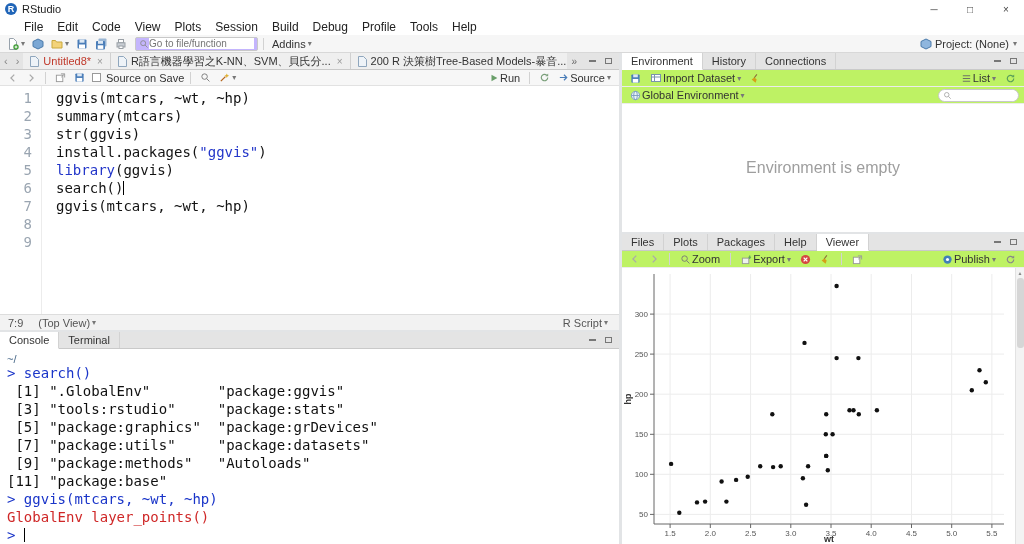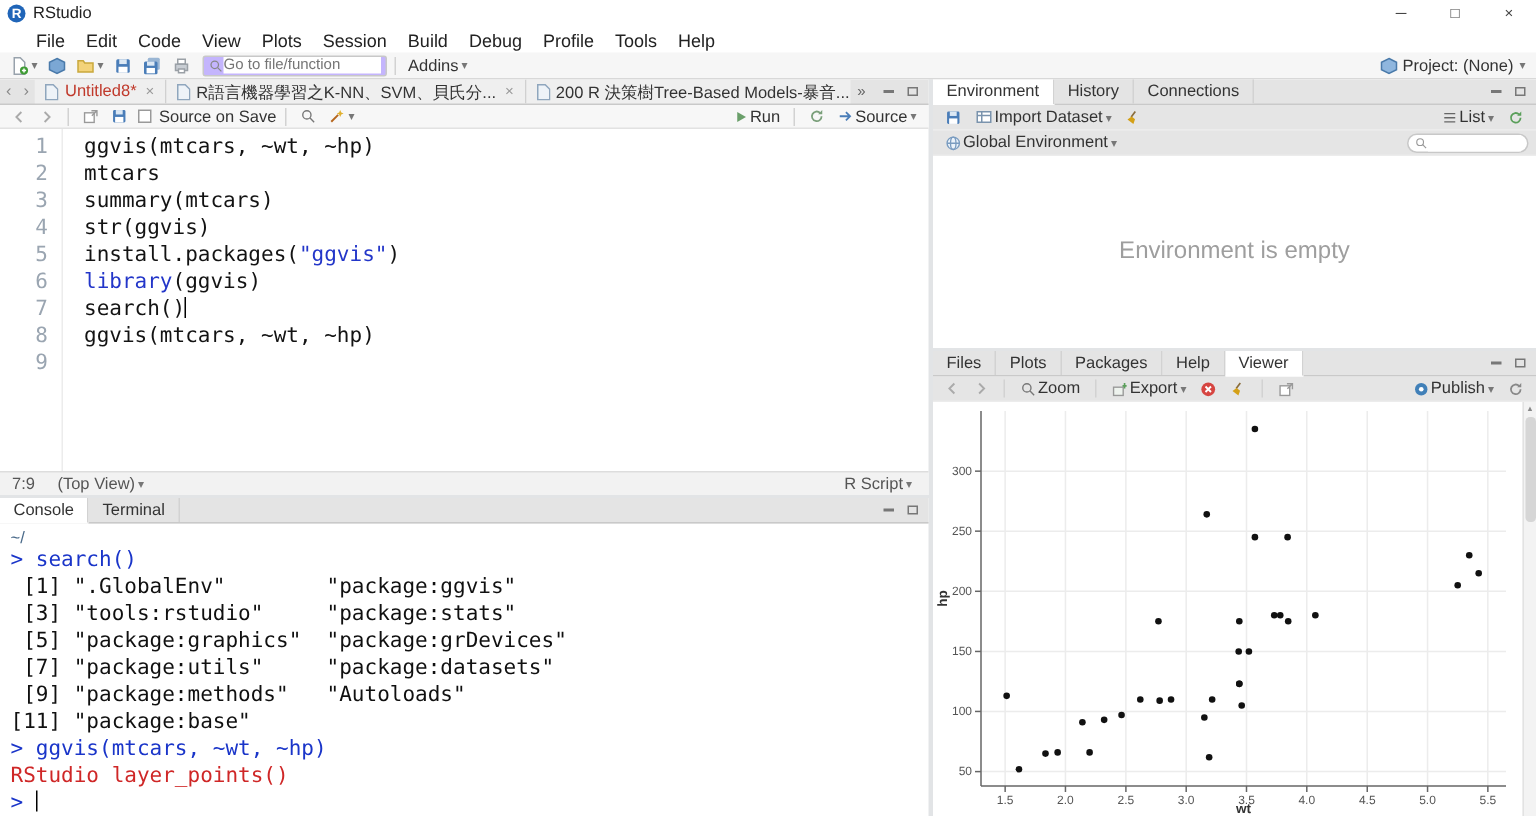--- a/index.html
+++ b/index.html
@@ -79,21 +79,21 @@
   
   .console-body { height:194px; padding:1px 0 0 7px; overflow:hidden;
                   font-family:"DejaVu Sans Mono", monospace; font-size:14px; line-height:18px; }
   .console-path { font-family:"Liberation Sans",sans-serif; font-size:11px; color:#4a6a8a; height:14px; }
   .con-line { height:18px; white-space:pre; }
   .con-output { color:#101010; }
   .con-input, .con-prompt { color:#1a35c9; }
   .con-message { color:#cf2727; }
 
   
-  .env-toolbar { height:17px; background:#e5e5e5; border-bottom:1px solid #ececec; display:flex;
+  .env-toolbar { height:17px; background:#bef264; border-bottom:1px solid #ececec; display:flex;
                  align-items:center; gap:3px; padding:0 5px; font-size:11px; color:#333; }
   .search-box { display:inline-flex; align-items:center; background:#fff; border:1px solid #c8c8c8;
                 border-radius:7px; height:13px; padding:0 4px; }
   .search-box input { border:none; outline:none; width:62px; font-size:10px;
                       font-family:"Liberation Sans",sans-serif; }
   .env-body { height:128px; display:flex; align-items:center; justify-content:center; }
   .env-empty { color:#9e9e9e; font-size:16px; }
 
   
   .viewer-body { position:relative; height:276px; background:#fff; }
@@ -316,21 +316,20 @@
               <div class="gl">3</div>
               <div class="gl">4</div>
               <div class="gl">5</div>
               <div class="gl">6</div>
               <div class="gl">7</div>
               <div class="gl">8</div>
               <div class="gl">9</div>
             </div>
           <div class="code">
               <div class="cl"><span class="tok-plain">ggvis(mtcars, ~wt, ~hp)</span></div>
-              <div class="cl"><span class="tok-plain">mtcars</span></div>
               <div class="cl"><span class="tok-plain">summary(mtcars)</span></div>
               <div class="cl"><span class="tok-plain">str(ggvis)</span></div>
               <div class="cl"><span class="tok-plain">install.packages(</span><span class="tok-string">"ggvis"</span><span class="tok-plain">)</span></div>
               <div class="cl"><span class="tok-keyword">library</span><span class="tok-plain">(ggvis)</span></div>
               <div class="cl"><span class="tok-plain">search()</span><span class="cursor"></span></div>
               <div class="cl"><span class="tok-plain">ggvis(mtcars, ~wt, ~hp)</span></div>
               <div class="cl"></div>
             </div>
         </div>
 
@@ -367,21 +366,21 @@
           <div class="console-path">~/</div>
           <div>
               <div class="con-line con-input">&gt; search()</div>
               <div class="con-line con-output"> [1] ".GlobalEnv"        "package:ggvis"    </div>
               <div class="con-line con-output"> [3] "tools:rstudio"     "package:stats"    </div>
               <div class="con-line con-output"> [5] "package:graphics"  "package:grDevices"</div>
               <div class="con-line con-output"> [7] "package:utils"     "package:datasets" </div>
               <div class="con-line con-output"> [9] "package:methods"   "Autoloads"        </div>
               <div class="con-line con-output">[11] "package:base"     </div>
               <div class="con-line con-input">&gt; ggvis(mtcars, ~wt, ~hp)</div>
-              <div class="con-line con-message">RStudio layer_points()</div>
+              <div class="con-line con-message">GlobalEnv layer_points()</div>
               <div class="con-line con-prompt">&gt; <span class="cursor"></span></div>
             </div>
         </div>
       </div>
     </div>
 
     <div class="right-col">
 
       <div class="pane env-pane">
         <div class="tabbar">

